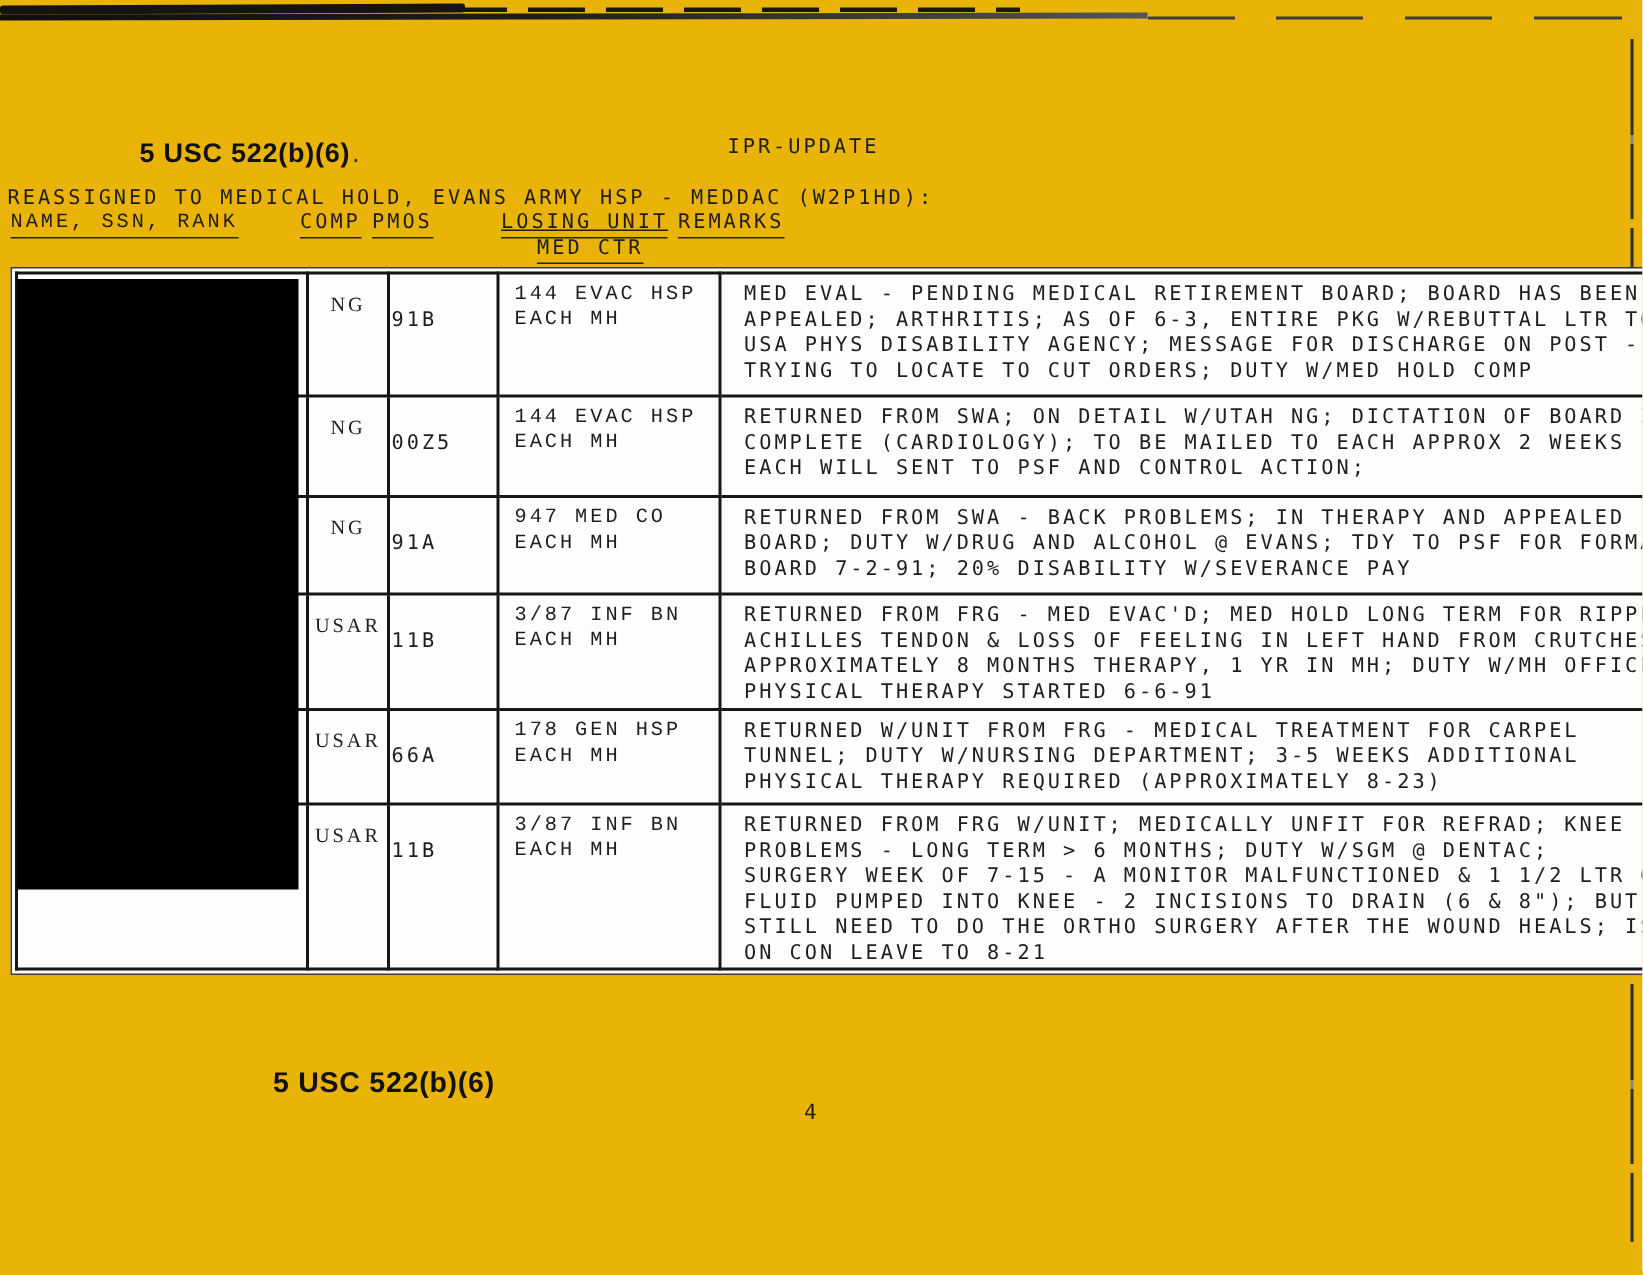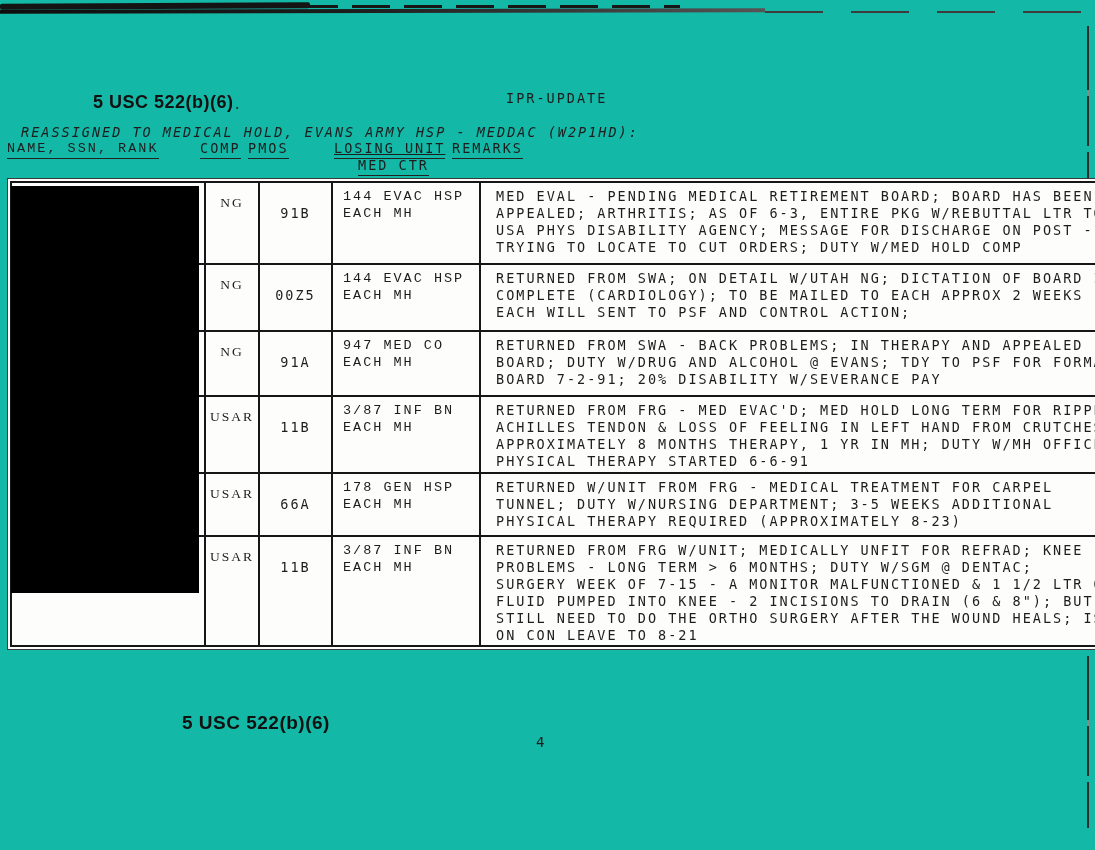--- a/index.html
+++ b/index.html
@@ -1,60 +1,60 @@
 <!DOCTYPE html>
 <html><head>
 <meta charset="utf-8">
 <style>
   html,body{margin:0;padding:0;background:#ffffff;}
   .page{
     position:relative;width:1095px;height:850px;overflow:hidden;
-    background:#14b8a6;color:#1d1d1d;
+    background:#eab308;color:#1d1d1d;
     font-family:"DejaVu Sans Mono", monospace;
   }
   .mono{font-size:13.5px;letter-spacing:2px;line-height:17px;white-space:pre-wrap;}
   .abs{position:absolute;}
 
   
   .streak-a{left:0;top:3px;width:310px;height:6px;background:#141414;transform:rotate(-0.25deg);border-radius:2px;}
   .streak-b{left:0;top:9px;width:765px;height:4px;
     background:linear-gradient(90deg,#0e0e0e 0%,#1c1c1c 45%,#3a3a3a 75%,#555 100%);transform:rotate(-0.1deg);}
   .streak-c{left:300px;top:5px;width:380px;height:3px;
     background:repeating-linear-gradient(90deg,#161616 0 38px,transparent 38px 52px);}
   .streak-d{left:765px;top:11px;width:330px;height:2px;
     background:repeating-linear-gradient(90deg,#3c3c3c 0 58px,transparent 58px 86px);}
   .edge-right{left:1087px;top:26px;width:2px;height:802px;
     background:repeating-linear-gradient(180deg,#2d2d2d 0 64px,#888 64px 70px,#2d2d2d 70px 120px,transparent 120px 126px);}
 
   
   .stamp{font-family:"Liberation Sans", sans-serif;font-weight:700;color:#111;}
   .stamp-top{left:93px;top:92px;font-size:18px;letter-spacing:0.5px;}
   .stamp-dot{left:233px;top:96px;font-size:14px;color:#333;}
-  .doc-title{left:506px;top:90px;}
-  .intro-line{left:21px;top:124px;font-style:italic;}
+  .doc-title{left:485px;top:90px;}
+  .intro-line{left:5px;top:124px;}
 
   
   .colhead{top:140px;border-bottom:1.5px solid #222;padding-bottom:1px;}
   .ch-name{left:7px;font-family:Liberation Mono, monospace;}
   .ch-comp{left:200px;}
   .ch-pmos{left:248px;}
   .ch-losing{left:334px;text-decoration:underline;}
   .ch-remarks{left:452px;}
   .ch-medctr{left:358px;top:157px;border-bottom:1.5px solid #222;padding-bottom:1px;}
 
   
   .table-wrap{left:7px;top:178px;border:1px solid #3a3a3a;padding:2px;background:#fdfdfb;}
   table.roster{border-collapse:collapse;table-layout:fixed;width:1072px;}
   table.roster td{
     border:2px solid #161616;vertical-align:top;overflow:hidden;
     font-size:13.5px;letter-spacing:2px;line-height:17px;white-space:pre-wrap;
   }
   td.c-name{width:190px;}
   td.c-comp{width:50px;text-align:center;padding-top:11px;font-family:Liberation Serif, serif;}
-  td.c-pmos{width:69px;text-align:center;padding-top:22px;margin-top:21px;}
+  td.c-pmos{width:69px;text-align:left;padding-top:22px;margin-top:21px;}
   td.c-losing{width:134px;padding:5px 2px 0 10px;font-family:Liberation Mono, monospace;}
   td.c-remarks{width:629px;padding:5px 2px 0 15px;}
 
   .redaction{left:11px;top:186px;width:188px;height:407px;background:#000;}
 
   .stamp-bottom{left:182px;top:712px;font-size:19px;letter-spacing:0.5px;}
   .page-number{left:536px;top:734px;font-size:14px;}
 </style>
 </head>
 <body>

